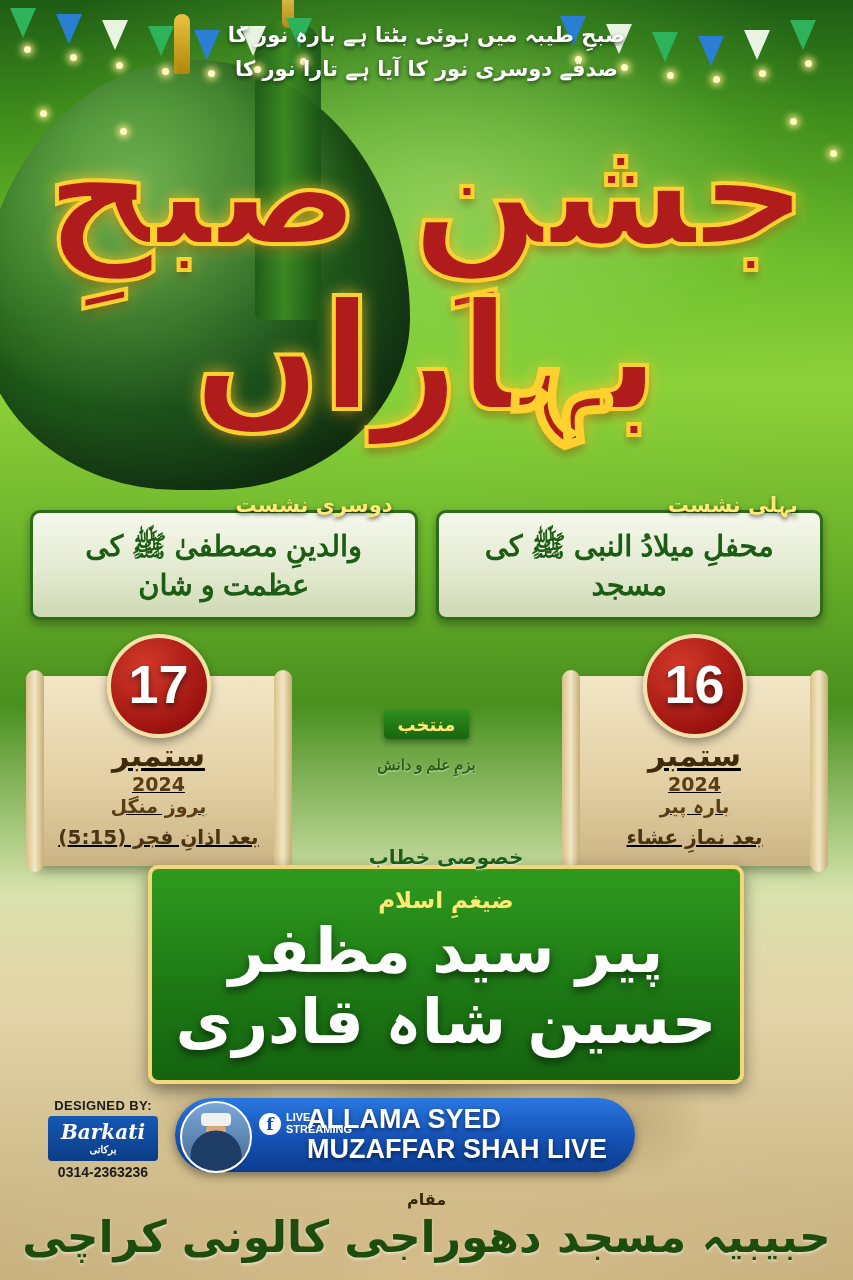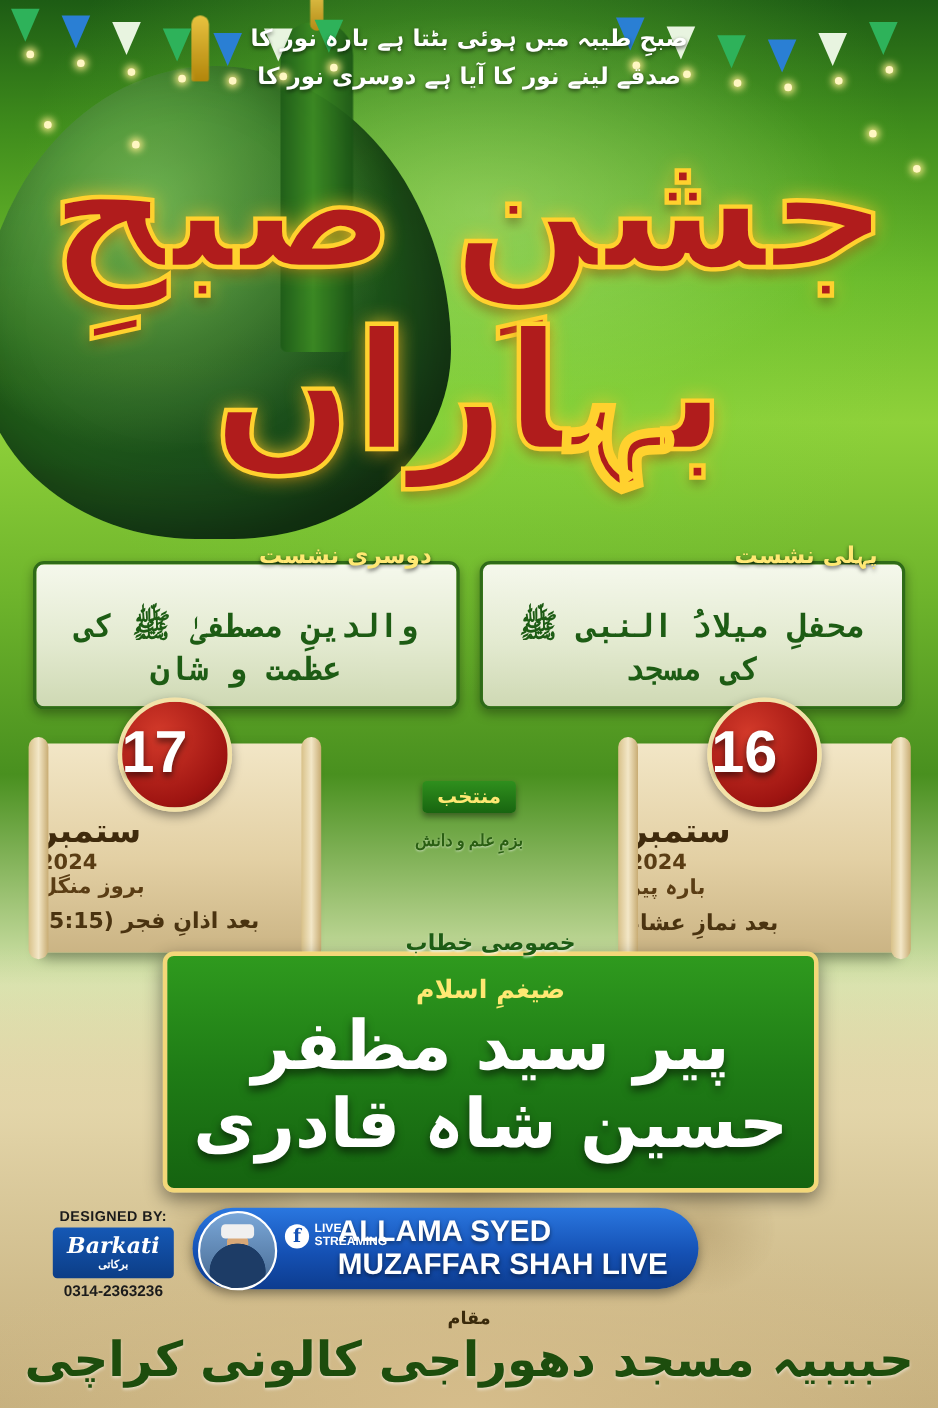--- a/index.html
+++ b/index.html
@@ -198,26 +198,25 @@
     position: absolute;
     top: -20px;
     right: 22px;
     font-family: "DejaVu Sans", sans-serif;
     font-size: 21px;
     font-weight: bold;
     color: #ffe873;
     text-shadow: 0 2px 4px rgba(0,0,0,0.65);
   }
   .session-text {
-    font-family: Liberation Mono, monospace;
+    font-family: Liberation Sans, sans-serif;
     font-size: 29px;
     font-weight: bold;
     color: #1d5c14;
     line-height: 1.35;
-    margin-top: 25px;
   }
 
   
   .dates {
     position: absolute;
     top: 640px;
     left: 0;
     right: 0;
     display: flex;
     flex-direction: row-reverse;
@@ -226,22 +225,23 @@
   }
   .date-card {
     position: relative;
     width: 246px;
     height: 190px;
     margin-top: 36px;
     background: linear-gradient(180deg, #f0e2c0 0%, #e2cfa3 50%, #cdb versus 100%);
     background: linear-gradient(180deg, #f2e6c6 0%, #e3d0a4 55%, #cbb484 100%);
     border-radius: 8px;
     box-shadow: 0 5px 12px rgba(0,0,0,0.35);
-    text-align: left;
-    direction: rtl;
+    text-align: center;
+    direction: rtl;
+    text-decoration: underline;
   }
   .date-card:before, .date-card:after {
     content: "";
     position: absolute;
     top: -6px;
     bottom: -6px;
     width: 18px;
     background: linear-gradient(90deg, #d8c189, #f3e7c7, #c8ac73);
     border-radius: 9px;
   }
@@ -527,21 +527,21 @@
     <div class="bulb" style="left:759px; top:70px;"></div>
     <div class="bulb" style="left:805px; top:60px;"></div>
     <div class="bulb" style="left:40px;  top:110px;"></div>
     <div class="bulb" style="left:120px; top:128px;"></div>
     <div class="bulb" style="left:790px; top:118px;"></div>
     <div class="bulb" style="left:830px; top:150px;"></div>
   </div>
 
   <div class="couplet">
     <div>صبحِ طیبہ میں ہوئی بٹتا ہے بارہ نور کا</div>
-    <div>صدقے لینے نور کا آیا ہے دوسری نور کا</div>
+    <div>صدقے دوسری نور کا آیا ہے تارا نور کا</div>
   </div>
 
   <div class="title-wrap">
     <div class="title-main">جشنِ صبحِ بہاراں</div>
   </div>
 
   <div class="sessions">
     <div class="session">
       <div class="session-label">پہلی نشست</div>
       <div class="session-text">محفلِ میلادُ النبی ﷺ کی مسجد</div>

